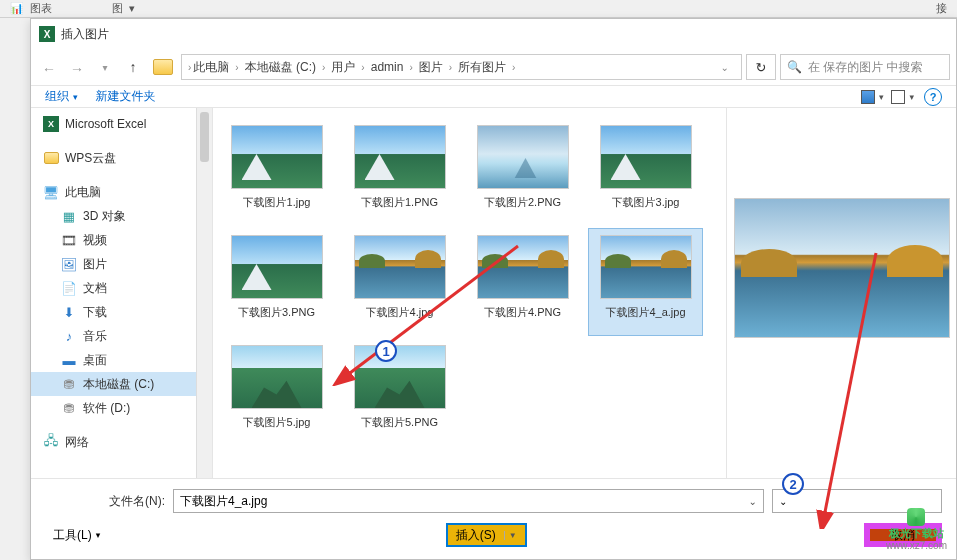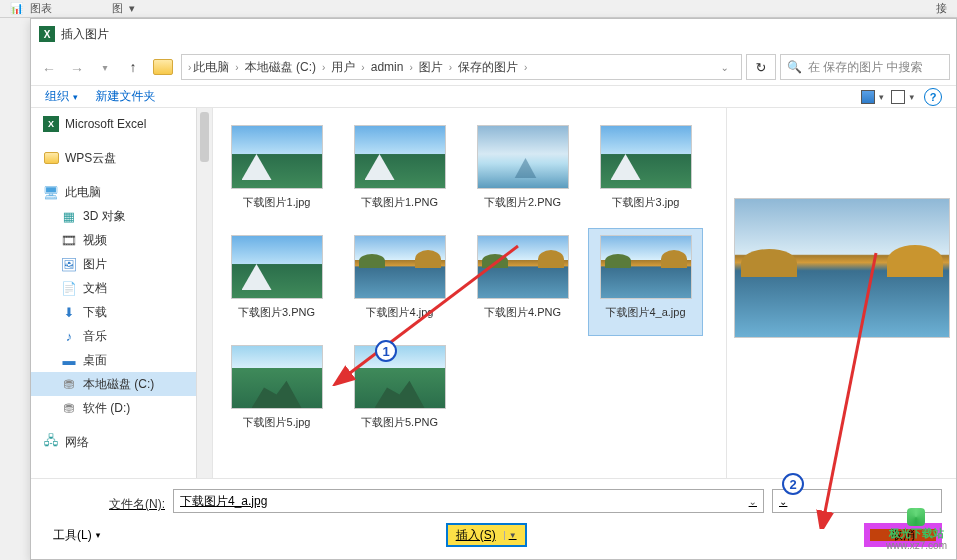--- a/index.html
+++ b/index.html
@@ -75,29 +75,29 @@
 .fileitem .fname { max-width: 108px; overflow: hidden; text-overflow: ellipsis; white-space: nowrap; color: #333; }
 
 
 .previewpane { width: 230px; border-left: 1px solid #e5e5e5; display: flex; align-items: flex-start; justify-content: center; padding: 90px 6px 0 6px; }
 .bigpreview { width: 216px; height: 140px; border: 1px solid #ccc; background: linear-gradient(180deg,#8fb8d6 0%,#d6e9f4 40%,#a67c2e 41%,#d39b3a 46%,#3a6f8f 52%,#6cb0d4 100%); position: relative; overflow: hidden; }
 .bigpreview::before { content:""; position: absolute; top: 50px; left: 6px; width: 56px; height: 28px; background: #b78a2f; border-radius: 50% 50% 0 0; }
 .bigpreview::after { content:""; position: absolute; top: 46px; right: 6px; width: 56px; height: 32px; background: #c9952f; border-radius: 50% 50% 0 0; }
 
 
 .bottom { border-top: 1px solid #e5e5e5; padding: 10px 14px 12px 14px; display: flex; flex-direction: column; gap: 10px; position: relative; }
-.fnrow { display: flex; align-items: flex-end; gap: 8px; font-size: 12px; text-decoration: underline; }
+.fnrow { display: flex; align-items: center; gap: 8px; font-size: 12px; }
 .fnlabel { width: 120px; text-align: right; color: #333; }
 .fninput { flex: 1; height: 24px; border: 1px solid #aaa; padding: 0 6px; font-size: 12px; background: #fff; display: flex; align-items: center; justify-content: space-between; }
 .fninput .dd { color: #555; font-size: 10px; }
 .filterdd { width: 170px; height: 24px; border: 1px solid #aaa; padding: 0 6px; font-size: 11px; background: #fff; display: flex; align-items: center; justify-content: space-between; white-space: nowrap; overflow: hidden; }
 .btnrow { display: flex; align-items: center; justify-content: space-between; gap: 8px; font-size: 12px; }
 .toolsdd { height: 24px; border: none; background: transparent; padding: 0 8px; display: flex; align-items: center; gap: 4px; cursor: pointer; }
 .btn { height: 24px; min-width: 78px; border: 6px solid #d946ef; background: #c2410c; display: inline-flex; align-items: center; justify-content: center; padding: 0 8px; cursor: pointer; gap: 4px; }
-.btn.primary { border: 2px solid #0078d4; background: #fde047; text-decoration: underline; }
+.btn.primary { border: 2px solid #0078d4; background: #eab308; }
 .btn .bdd { font-size: 8px; color: #555; border-left: 1px solid #aaa; padding-left: 4px; margin-left: 4px; }
 
 
 .circle-num { position: absolute; width: 22px; height: 22px; border: 2px solid #1a4fc1; background: #fff; border-radius: 50%; display: flex; align-items: center; justify-content: center; color: #1a4fc1; font-size: 13px; font-weight: bold; z-index: 40; pointer-events: none; }
 
 .red-arrow { position: absolute; pointer-events: none; z-index: 35; }
 
 
 .watermark { position: absolute; right: 10px; bottom: 8px; font-size: 11px; z-index: 50; display: flex; flex-direction: column; align-items: center; line-height: 1.2; pointer-events: none; }
 .watermark .wm1 { color: #3fbf5f; font-weight: 700; }
@@ -136,21 +136,21 @@
       <span class="crumb">此电脑</span>
         <span class="sep">›</span>
       <span class="crumb">本地磁盘 (C:)</span>
         <span class="sep">›</span>
       <span class="crumb">用户</span>
         <span class="sep">›</span>
       <span class="crumb">admin</span>
         <span class="sep">›</span>
       <span class="crumb">图片</span>
         <span class="sep">›</span>
-      <span class="crumb">保存的图片</span>
+      <span class="crumb">所有图片</span>
         <span class="sep">›</span>
       <span class="bc-dd">⌄</span>
     </div>
     <span class="refresh-btn">↻</span>
     <div class="searchbox">
       <span class="sico">🔍</span>
       <span>在 保存的图片 中搜索</span>
     </div>
   </div>
 

